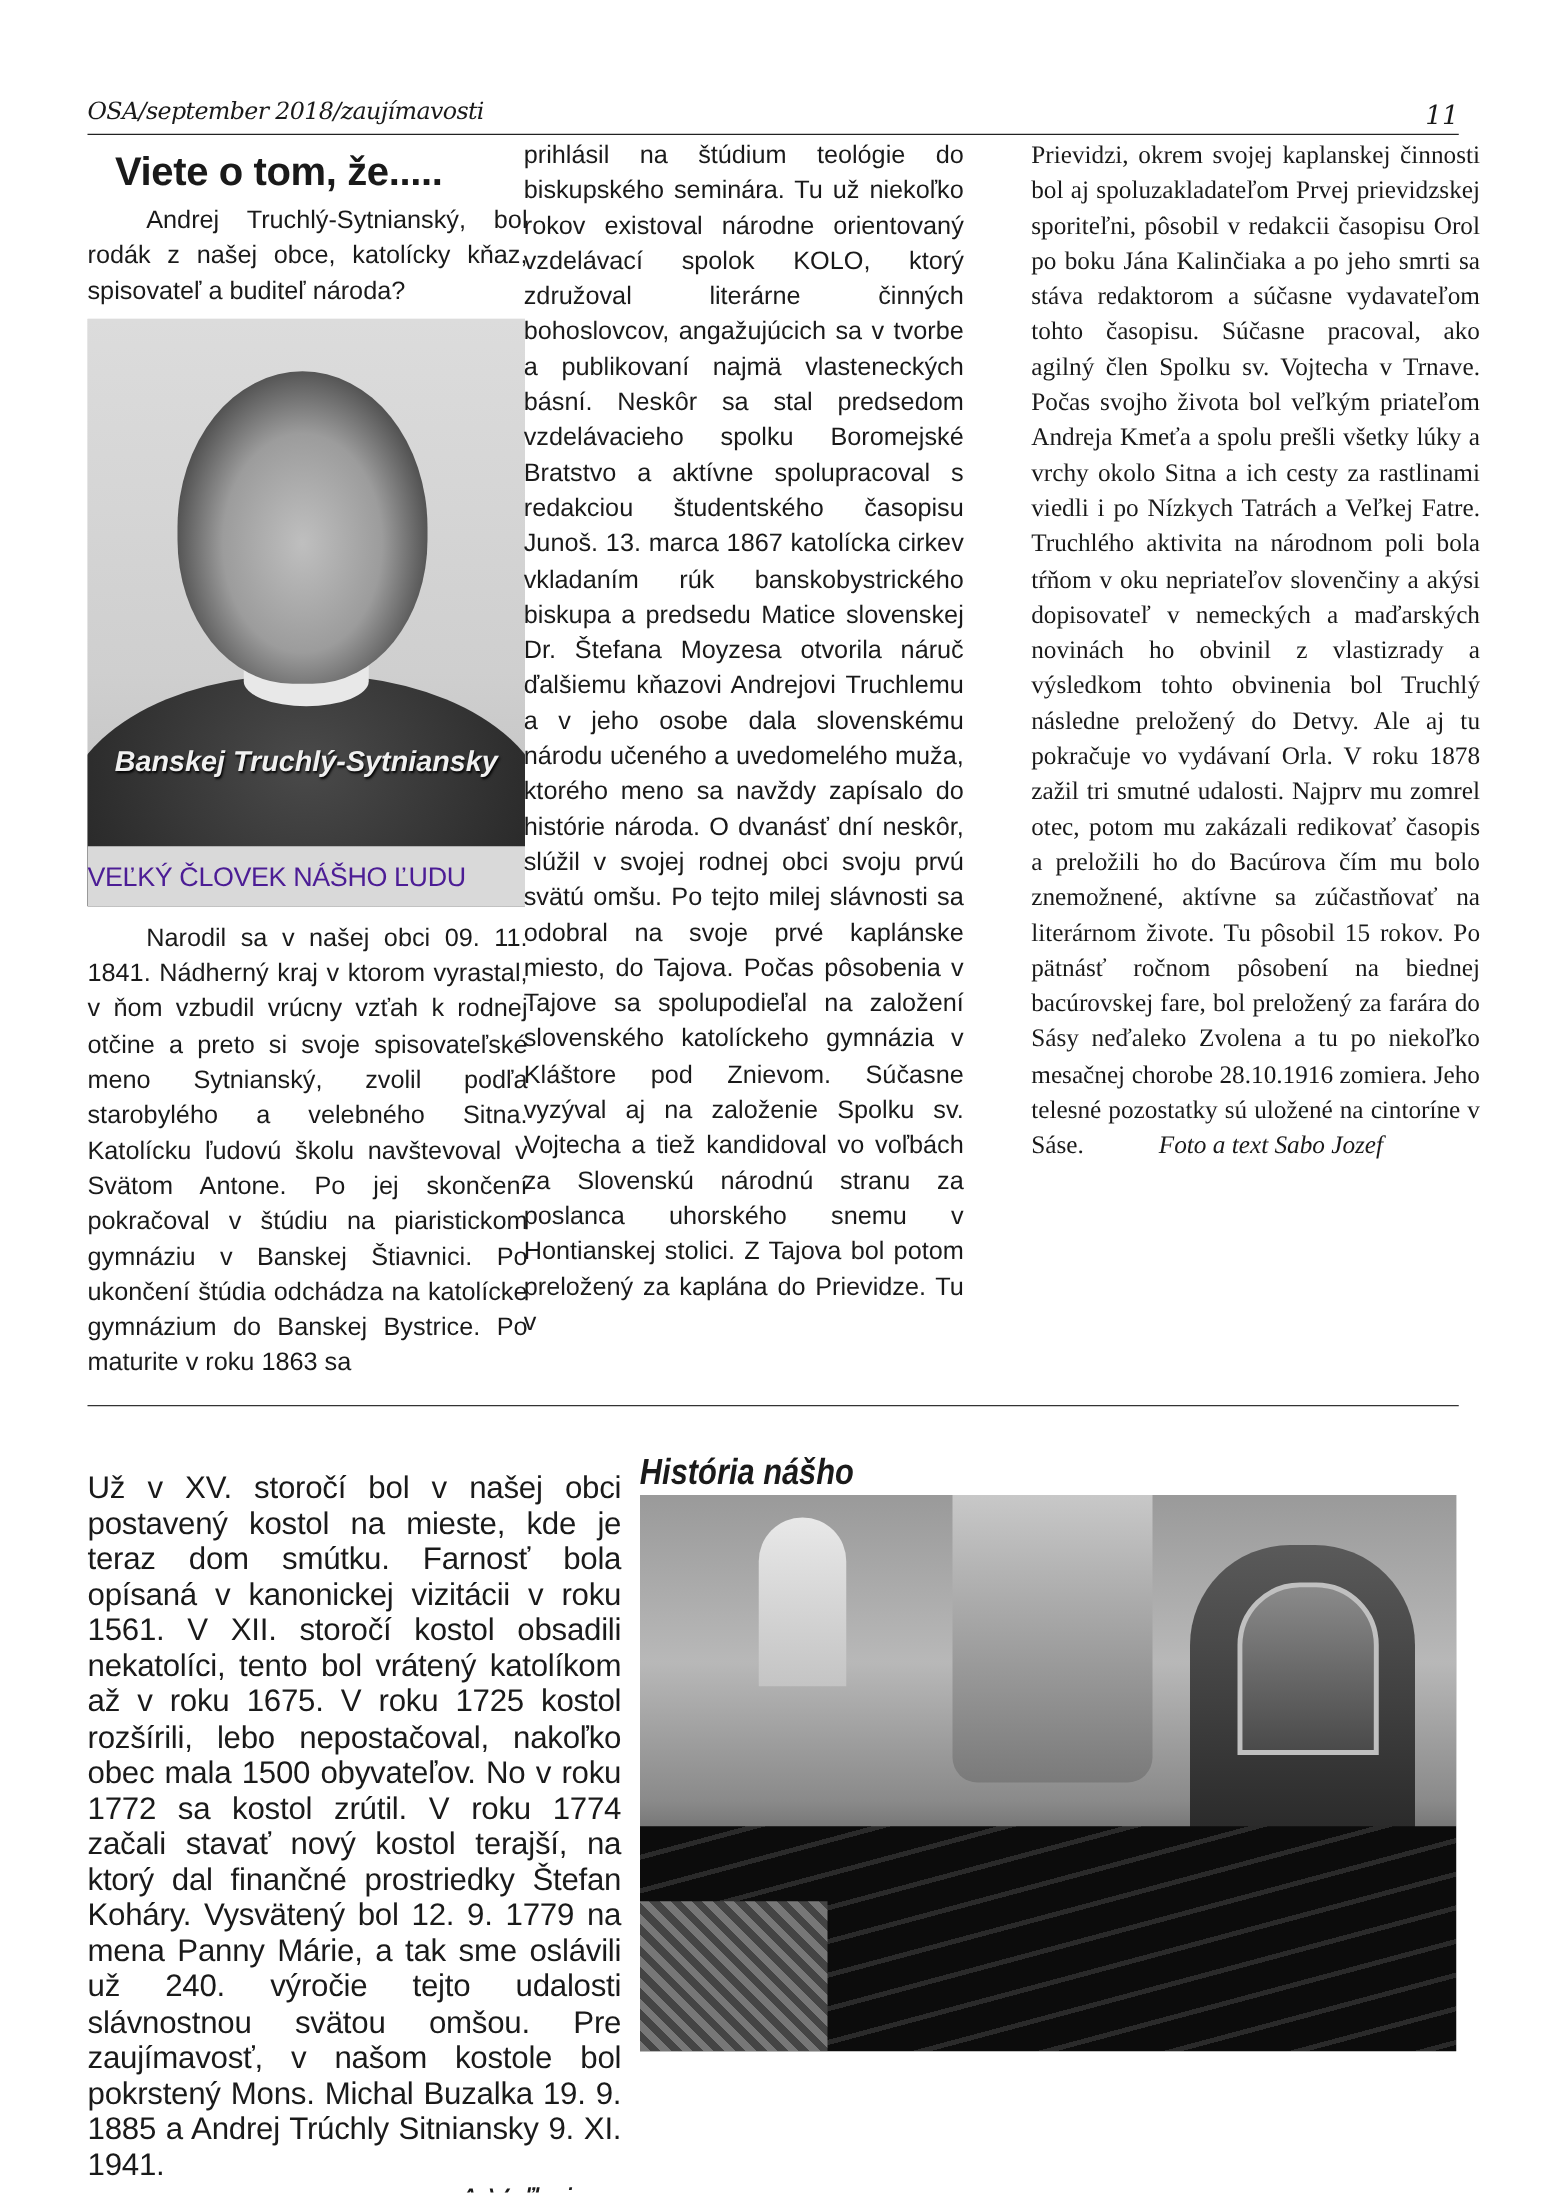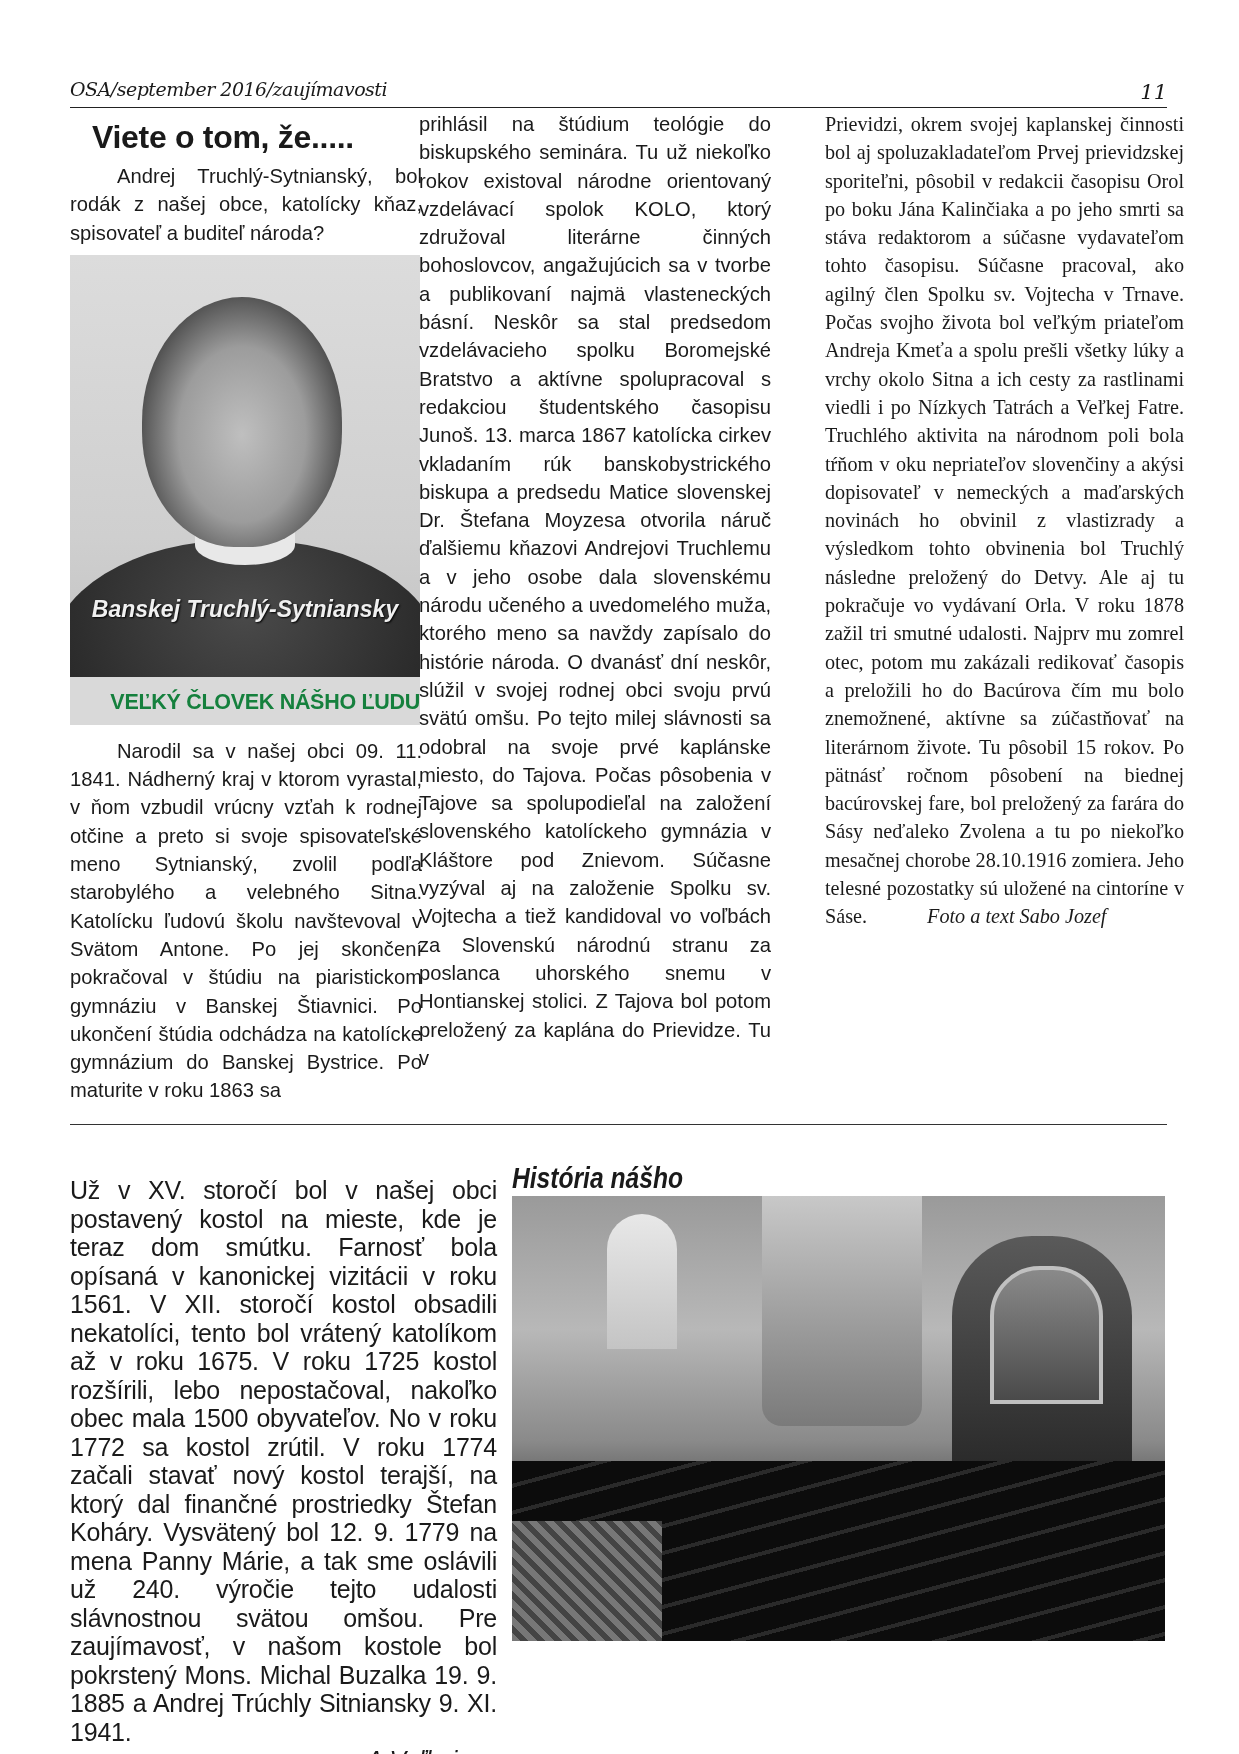--- a/index.html
+++ b/index.html
@@ -15,40 +15,40 @@
   .col2 { left:419px; top:110px; width:352px; }
   .col3 { left:825px; top:110px; width:359px;font-family:Liberation Serif, serif; }
   .title1 { font-size:32px; font-weight:bold; text-align:left; line-height:40px; margin:0 0 5px 0; letter-spacing:-0.3px; padding-left:22px; }
   .portrait { position:relative; width:350px; height:470px; margin:8px 0 12px 0; background:#d6d6d6; overflow:hidden; }
   .portrait .bg { position:absolute; inset:0; background:linear-gradient(180deg,#dcdcdc 0%,#cfcfcf 60%,#bdbdbd 100%); }
   .portrait .head { position:absolute; left:72px; top:42px; width:200px; height:250px; border-radius:50% 50% 46% 46%; background:radial-gradient(ellipse at 50% 55%, #bfbfbf 0%, #9c9c9c 45%, #4a4a4a 75%, #2a2a2a 100%); }
   .portrait .collar { position:absolute; left:125px; top:270px; width:100px; height:40px; border-radius:0 0 50% 50%; background:#e8e8e8; }
   .portrait .body { position:absolute; left:-20px; top:285px; width:390px; height:240px; border-radius:48% 48% 0 0; background:radial-gradient(ellipse at 50% 30%, #4a4a4a 0%, #2e2e2e 60%, #1e1e1e 100%); }
   .portrait .overlay-name { position:absolute; left:0; width:100%; top:340px; text-align:center; color:#f0f0f0; font-weight:bold; font-style:italic; font-size:23px; text-shadow:1px 1px 2px #000; }
   .portrait .banner { position:absolute; left:0; bottom:0; width:100%; height:48px; background:#d9d9d9; }
-  .portrait .banner span { position:absolute; left:0; width:100%; top:11px; text-align:right; font-weight:bold; font-size:21.5px; color:#15803d; letter-spacing:-0.3px; }
+  .portrait .banner span { position:absolute; left:0; width:100%; top:11px; text-align:left; font-weight:normal; font-size:21.5px; color:#4c1d95; letter-spacing:-0.3px; }
   .sig { font-style:italic; }
   .divider { position:absolute; left:70px; top:1124px; width:1097px; border-top:1.5px solid #333; }
   .title2 { position:absolute; left:470px; top:1138px; width:300px; font-size:29px; font-weight:bold; font-style:italic; text-align:center; transform:scaleX(0.85); transform-origin:left top; }
   .col4 { left:70px; top:1176px; width:427px; font-size:25px; line-height:28.5px; letter-spacing:-0.2px; }
   .author { text-align:right; font-style:italic; padding-right:40px; }
   .church { position:absolute; left:512px; top:1196px; width:653px; height:445px; overflow:hidden; background:#6a6a6a; }
   .church .wall { position:absolute; inset:0; background:linear-gradient(180deg,#9a9a9a 0%,#b8b8b8 30%,#8a8a8a 55%,#3a3a3a 75%,#1a1a1a 100%); }
   .church .window { position:absolute; left:95px; top:18px; width:70px; height:135px; border-radius:35px 35px 0 0; background:linear-gradient(180deg,#e8e8e8,#c4c4c4); }
   .church .arch { position:absolute; left:250px; top:0; width:160px; height:230px; border-radius:0 0 20px 20px; background:linear-gradient(180deg,#c8c8c8,#7a7a7a); }
   .church .altar { position:absolute; left:440px; top:40px; width:180px; height:230px; background:linear-gradient(180deg,#5a5a5a,#2a2a2a); border-radius:80px 80px 0 0; }
   .church .altar-pic { position:absolute; left:478px; top:70px; width:105px; height:130px; background:linear-gradient(180deg,#8a8a8a,#4a4a4a); border-radius:50px 50px 0 0; border:4px solid #c0c0c0; }
   .church .pews { position:absolute; left:0; right:0; bottom:0; height:180px; background:repeating-linear-gradient(165deg,#0c0c0c 0 22px,#2a2a2a 22px 26px); }
   .church .floor { position:absolute; left:0; bottom:0; width:150px; height:120px; background:repeating-linear-gradient(45deg,#777 0 6px,#444 6px 12px); }
 </style>
 </head>
 <body>
 
 <div class="header">
-  <span class="left">OSA/september 2016/zaujímavosti</span>
+  <span class="left">OSA/september 2018/zaujímavosti</span>
   <span class="right">11</span>
 </div>
 
 <div class="col col1">
   <h1 class="title1">Viete o tom, že.....</h1>
   <p class="indent">Andrej Truchlý-Sytnianský, bol rodák z našej obce, katolícky kňaz, spisovateľ a buditeľ národa?</p>
   <div class="portrait">
     <div class="bg"></div>
     <div class="body"></div>
     <div class="collar"></div>

